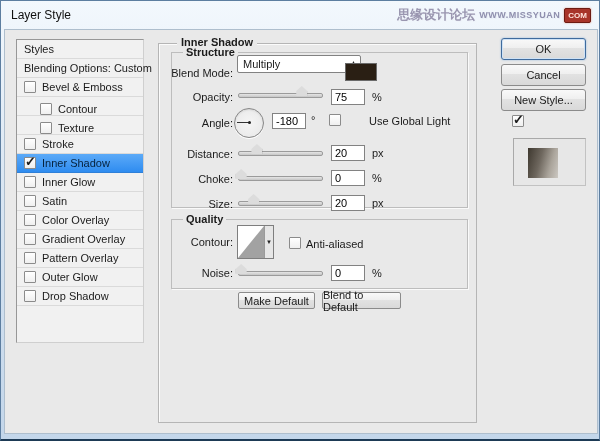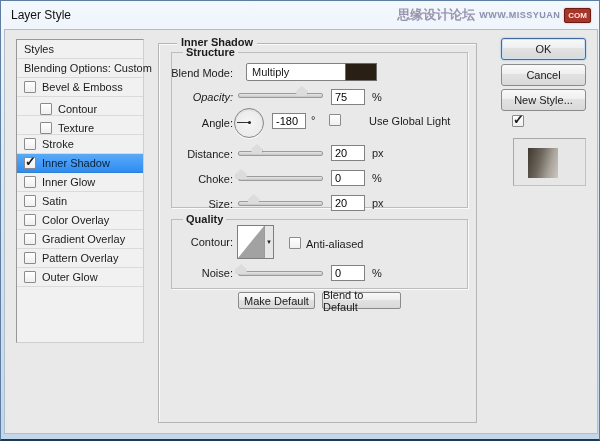--- a/index.html
+++ b/index.html
@@ -139,39 +139,43 @@
       <span>Gradient Overlay</span>
     </div>
     <div class="lrow">
       <span class="cb"></span>
       <span>Pattern Overlay</span>
     </div>
     <div class="lrow">
       <span class="cb"></span>
       <span>Outer Glow</span>
     </div>
+    <div class="lrow">
+      <span class="cb"></span>
+      <span>Drop Shadow</span>
+    </div>
   </div>
 
   <div class="pane-frame"></div>
   <div class="pane-title">Inner Shadow</div>
 
   <div class="group-frame" style="left:170px; top:51px; width:297px; height:156px;"></div>
   <div class="legend" style="left:182px; top:45px;">Structure</div>
 
   <div class="flabel" style="left:154px; top:66px;">Blend Mode:</div>
-  <div class="select" style="left:236px; top:62px; width:124px; height:18px;margin-left:9px;">
+  <div class="select" style="left:236px; top:54px; width:124px; height:18px;">
     <span>Multiply</span>
     <span class="spinner">
         <span>▲</span>
         <span>▼</span>
       </span>
   </div>
   <div class="swatch" style="left: 344px; top: 62px; background: rgb(42, 31, 20);"></div>
 
-  <div class="flabel" style="left:154px; top:90px;font-style:italic;">Opacity:</div>
+  <div class="flabel" style="left:154px; top:90px;">Opacity:</div>
   <div class="track" style="left:237px; top:92px;">
     <div class="thumb" style="--pos: 75%;"></div>
   </div>
   <input class="vbox" style="left: 330px; top: 88px;" value="75">
   <span class="unit" style="left:371px; top:90px;">%</span>
 
   <div class="flabel" style="left:154px; top:116px;">Angle:</div>
   <div class="dial">
     <div class="needle"></div>
     <div class="dot"></div>

